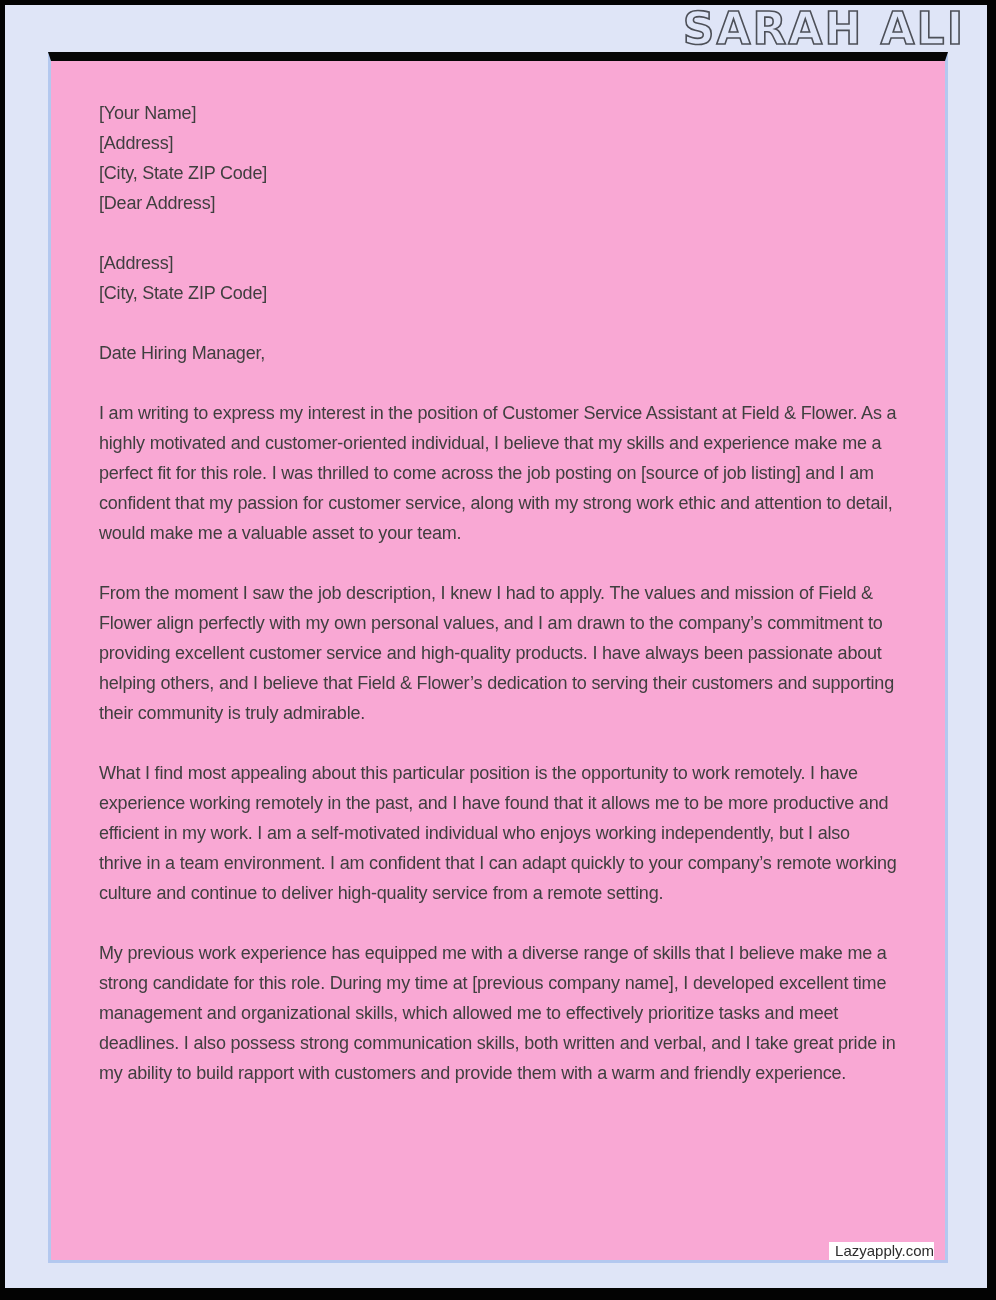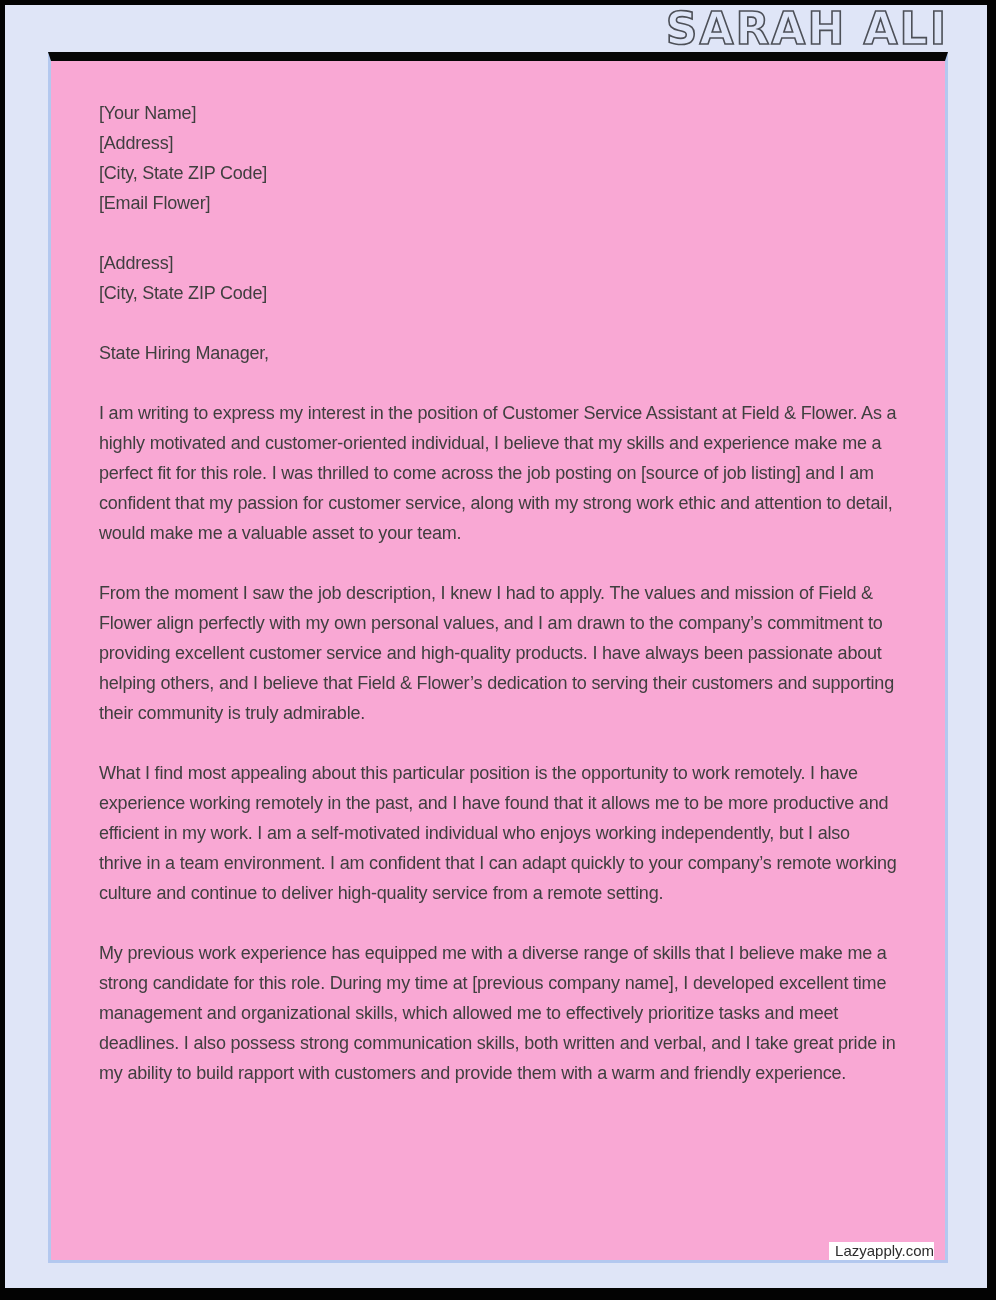--- a/index.html
+++ b/index.html
@@ -15,21 +15,21 @@
     border-style: solid;
     border-color: #030303;
     border-width: 5px 9px 12px 5px;
     overflow: hidden;
   }
 
   
   .page-title {
     position: absolute;
     top: 0px;
-    right: 39px;
+    right: 22px;
     height: 48px;
     line-height: 48px;
     font-family: "DejaVu Sans", "Liberation Sans", sans-serif;
     font-size: 44px;
     font-weight: 700;
     letter-spacing: 2px;
     color: rgba(223, 229, 247, 0.15);
     -webkit-text-stroke: 1.6px #4d5058;
     text-stroke: 1.6px #4d5058;
     white-space: nowrap;
@@ -82,30 +82,30 @@
   <div class="page-title">SARAH ALI</div>
 
   <div class="sheet">
 
     <div class="sheet-content">
 
       <div class="block">
         <div>[Your Name]</div>
         <div>[Address]</div>
         <div>[City, State ZIP Code]</div>
-        <div>[Email Flower]</div>
+        <div>[Dear Address]</div>
       </div>
 
       <div class="block">
         <div>[Address]</div>
         <div>[City, State ZIP Code]</div>
       </div>
 
       <div class="block">
-        <div>State Hiring Manager,</div>
+        <div>Date Hiring Manager,</div>
       </div>
 
       <p class="body-par">I am writing to express my interest in the position of Customer Service Assistant at Field &amp; Flower. As a highly motivated and customer-oriented individual, I believe that my skills and experience make me a perfect fit for this role. I was thrilled to come across the job posting on [source of job listing] and I am confident that my passion for customer service, along with my strong work ethic and attention to detail, would make me a valuable asset to your team.</p>
       <p class="body-par">From the moment I saw the job description, I knew I had to apply. The values and mission of Field &amp; Flower align perfectly with my own personal values, and I am drawn to the company’s commitment to providing excellent customer service and high-quality products. I have always been passionate about helping others, and I believe that Field &amp; Flower’s dedication to serving their customers and supporting their community is truly admirable.</p>
       <p class="body-par">What I find most appealing about this particular position is the opportunity to work remotely. I have experience working remotely in the past, and I have found that it allows me to be more productive and efficient in my work. I am a self-motivated individual who enjoys working independently, but I also thrive in a team environment. I am confident that I can adapt quickly to your company’s remote working culture and continue to deliver high-quality service from a remote setting.</p>
       <p class="body-par">My previous work experience has equipped me with a diverse range of skills that I believe make me a strong candidate for this role. During my time at [previous company name], I developed excellent time management and organizational skills, which allowed me to effectively prioritize tasks and meet deadlines. I also possess strong communication skills, both written and verbal, and I take great pride in my ability to build rapport with customers and provide them with a warm and friendly experience.</p>
 
     </div>
 
     <div class="watermark">Lazyapply.com</div>

